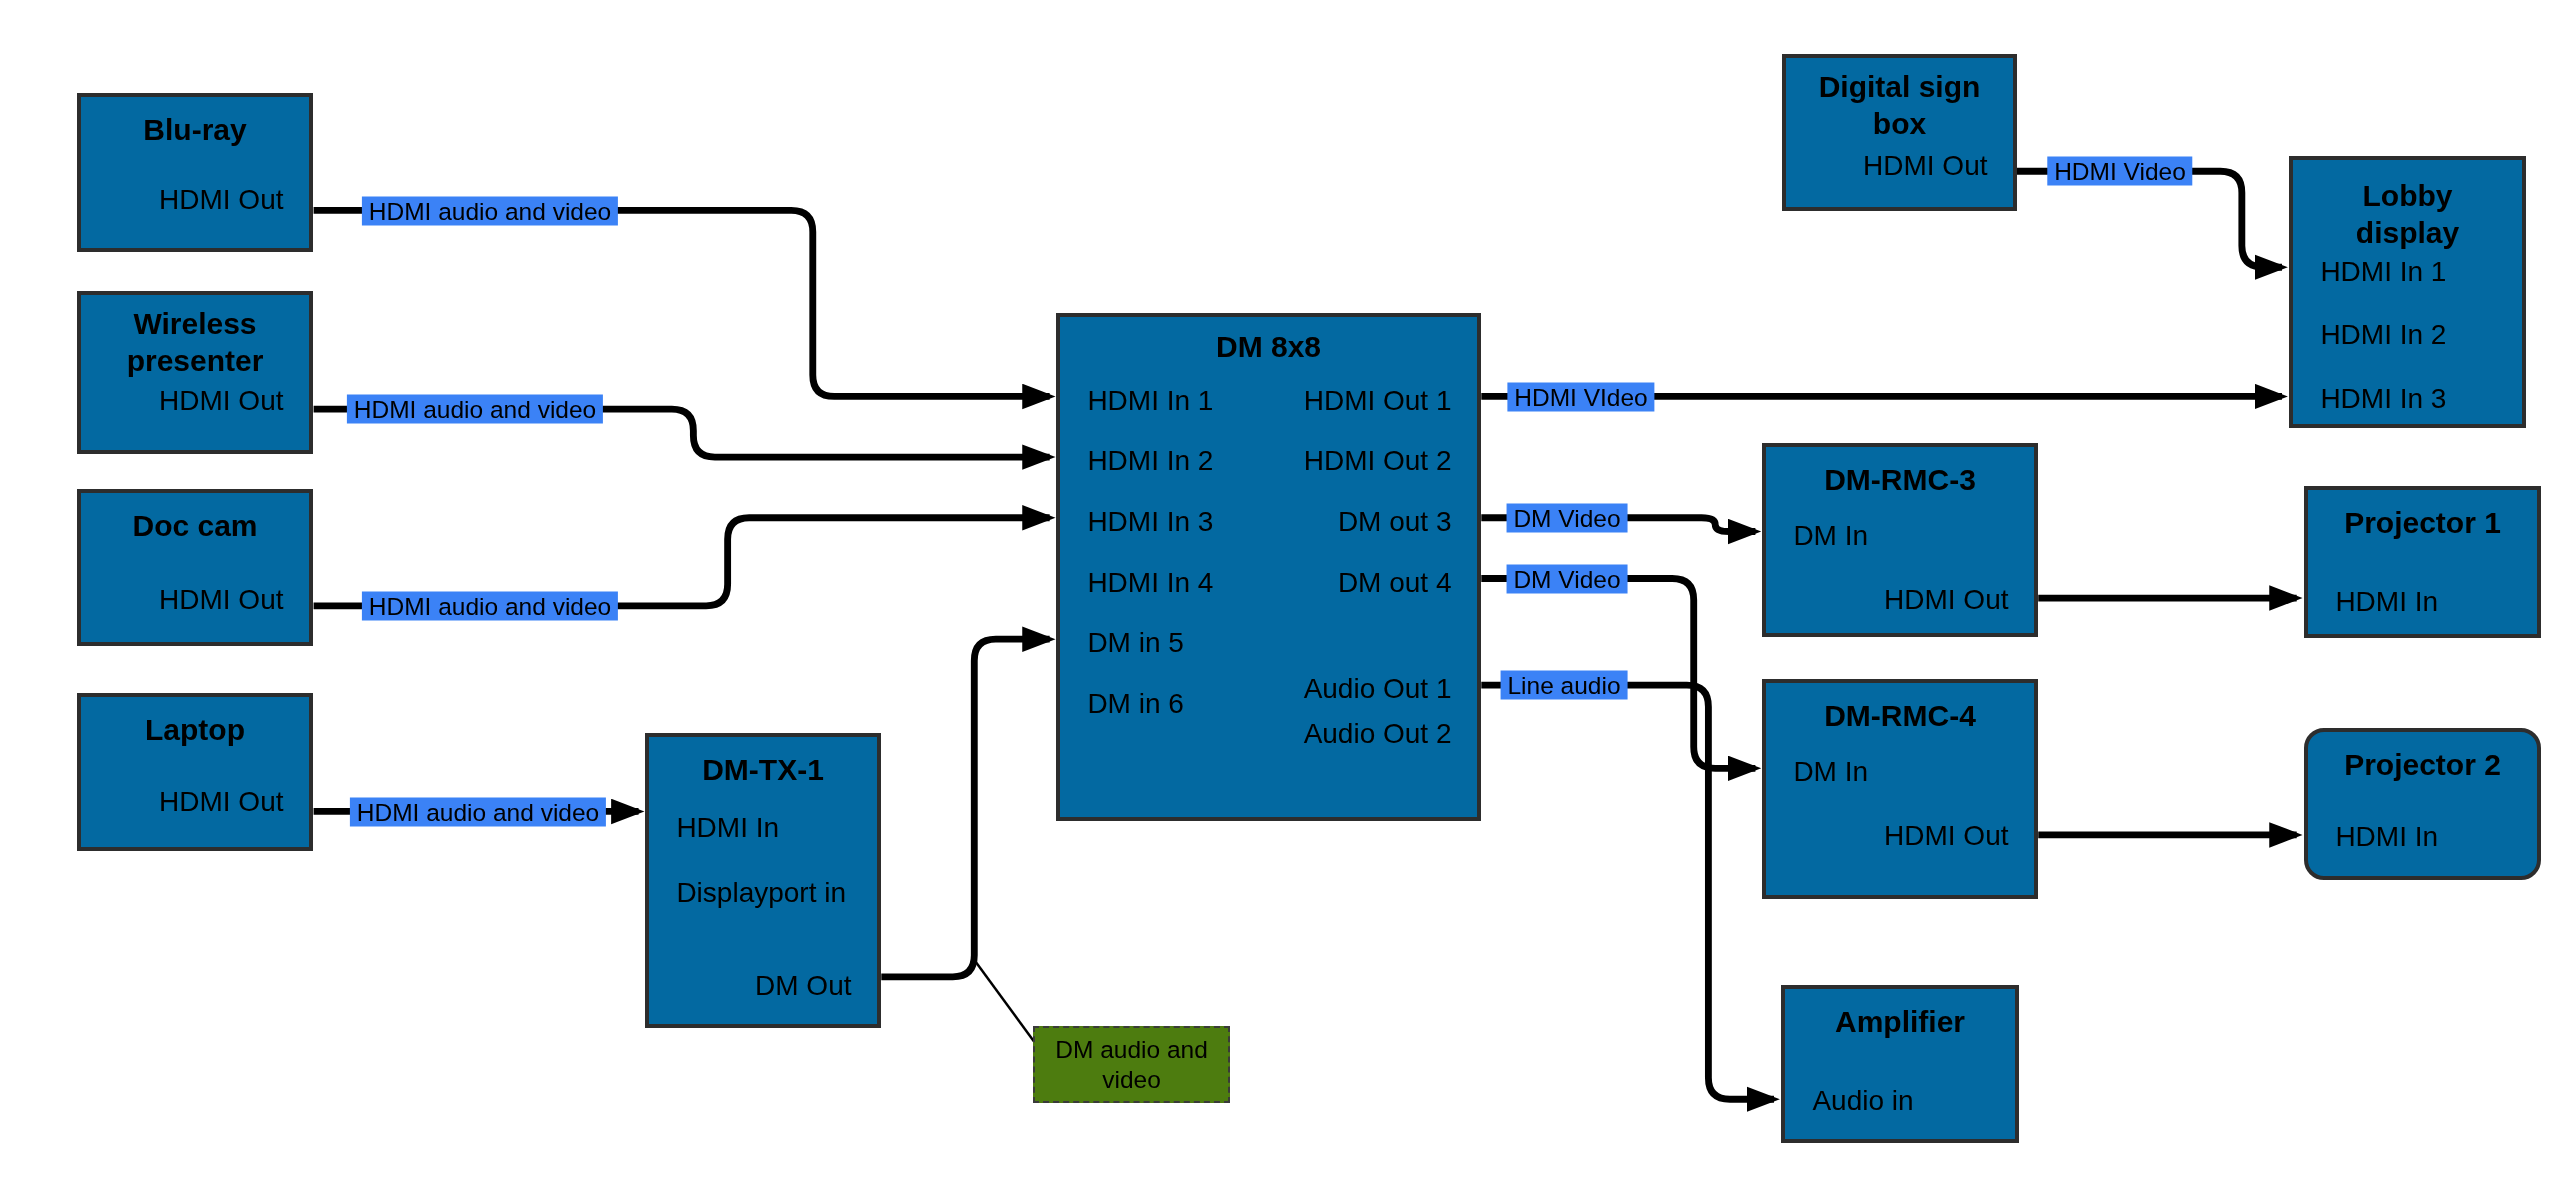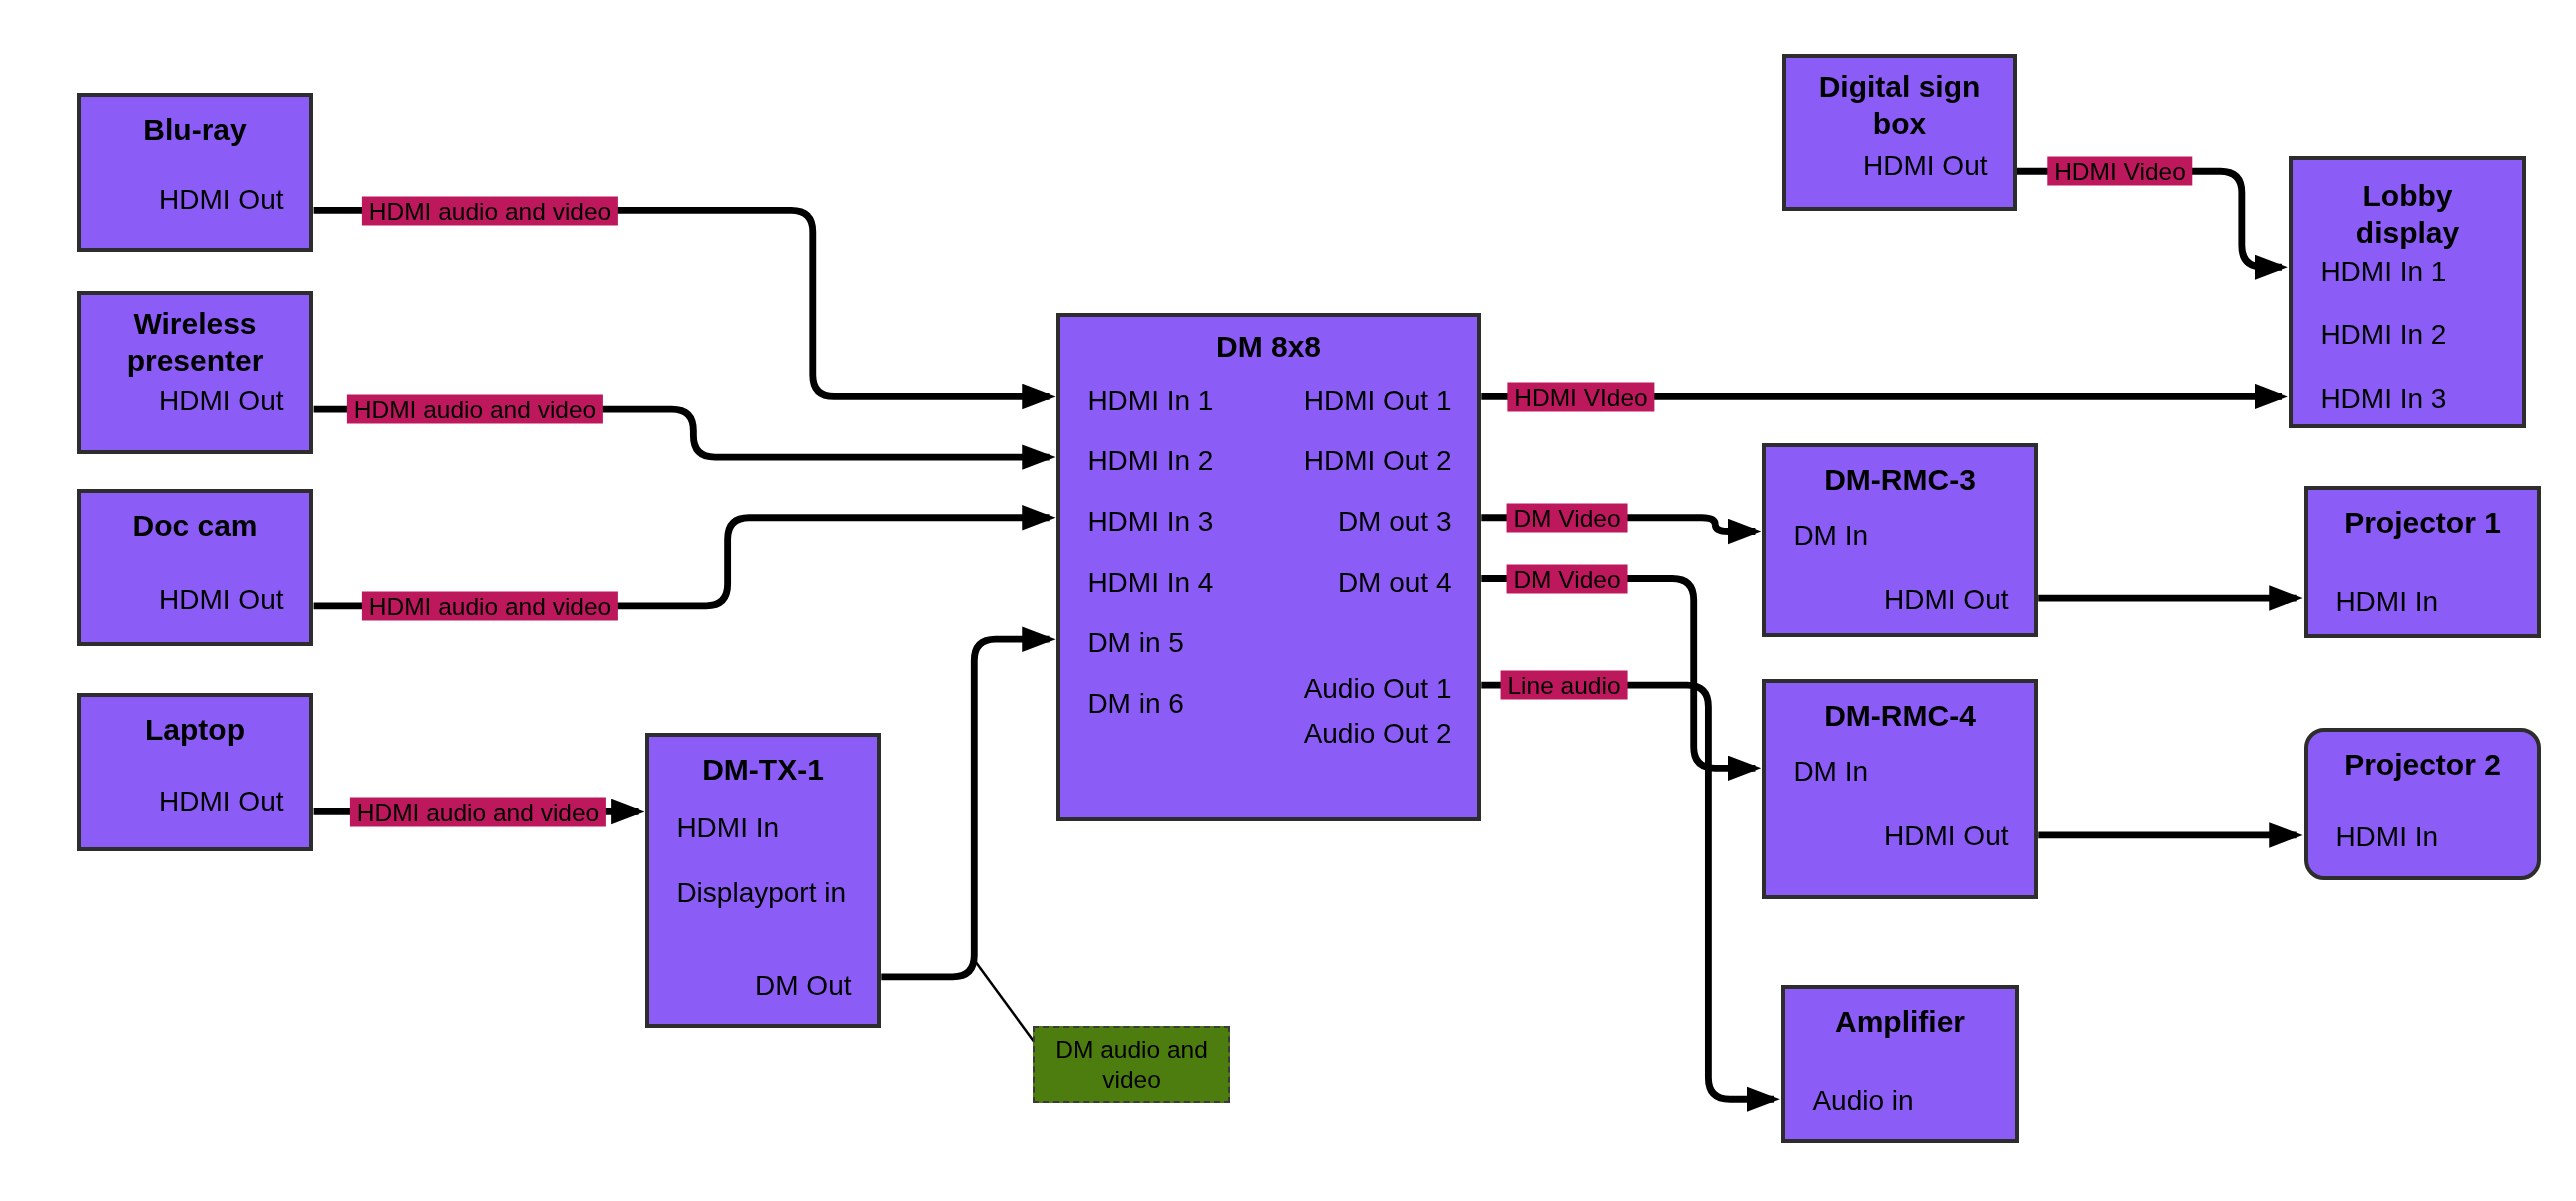--- a/index.html
+++ b/index.html
@@ -1,24 +1,24 @@
 <!DOCTYPE html>
 <html><head>
 <meta charset="utf-8">
 <style>
   html,body{margin:0;padding:0;background:#ffffff;}
   .canvas{position:relative;width:2576px;height:1201px;background:#ffffff;overflow:hidden;
           font-family:"Liberation Sans", sans-serif;color:#000;}
   .wires{position:absolute;left:0;top:0;}
-  .node{position:absolute;border:4.9px solid #2d2d2d;background:#8b5cf6;box-sizing:border-box;}
+  .node{position:absolute;border:4.9px solid #2d2d2d;background:#0369a1;box-sizing:border-box;}
   .node .title{font-weight:bold;font-size:30px;line-height:37px;text-align:center;margin:13.7px auto 0 auto;}
   .port{position:absolute;font-size:28px;line-height:33px;white-space:nowrap;}
   .port.pl{left:27.4px;}
   .port.pr{right:25.5px;text-align:right;}
-  .wire-label{position:absolute;transform:translate(-50%,-50%);background:#be185d;
+  .wire-label{position:absolute;transform:translate(-50%,-50%);background:#3b82f6;
               font-size:24.5px;line-height:29px;padding:0 6.9px;white-space:nowrap;}
   .note{position:absolute;border:2px dashed #3a3a3a;background:#4d7c0f;box-sizing:border-box;
         font-size:24.5px;line-height:30px;text-align:center;display:flex;align-items:center;justify-content:center;}
   .note-inner{width:166px;}
 </style>
 </head>
 <body>
 
 <div class="canvas">
 

